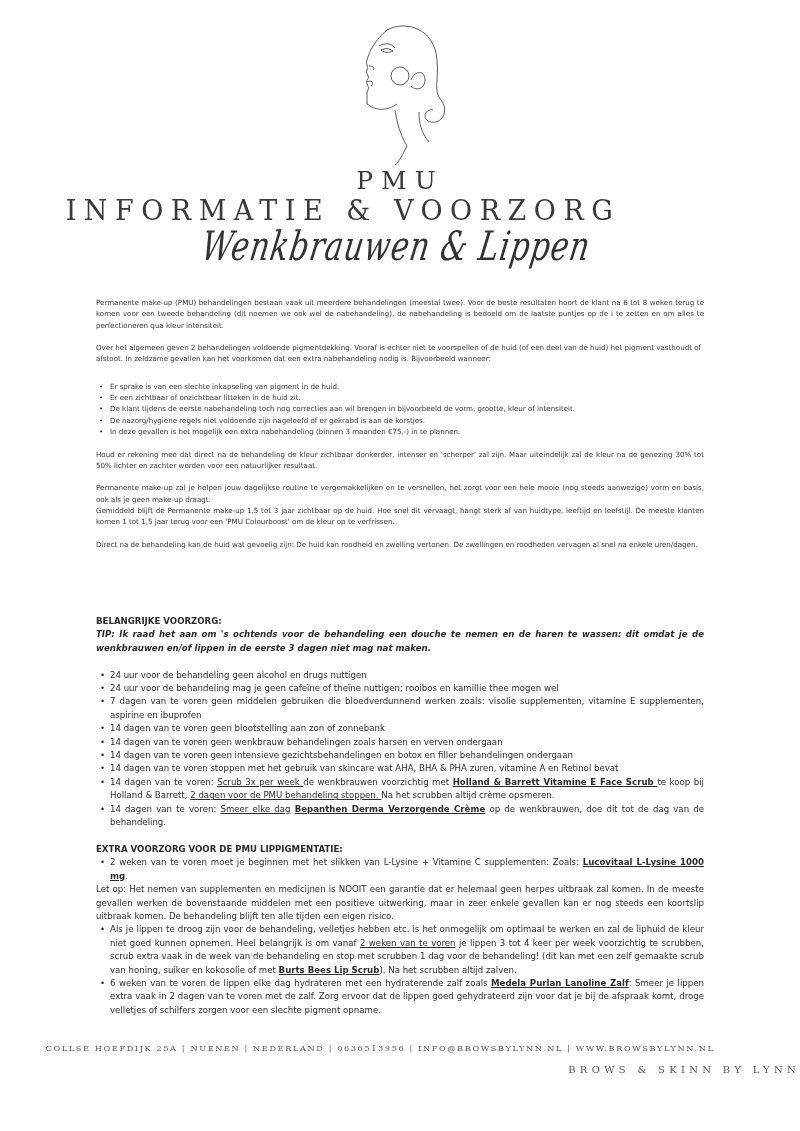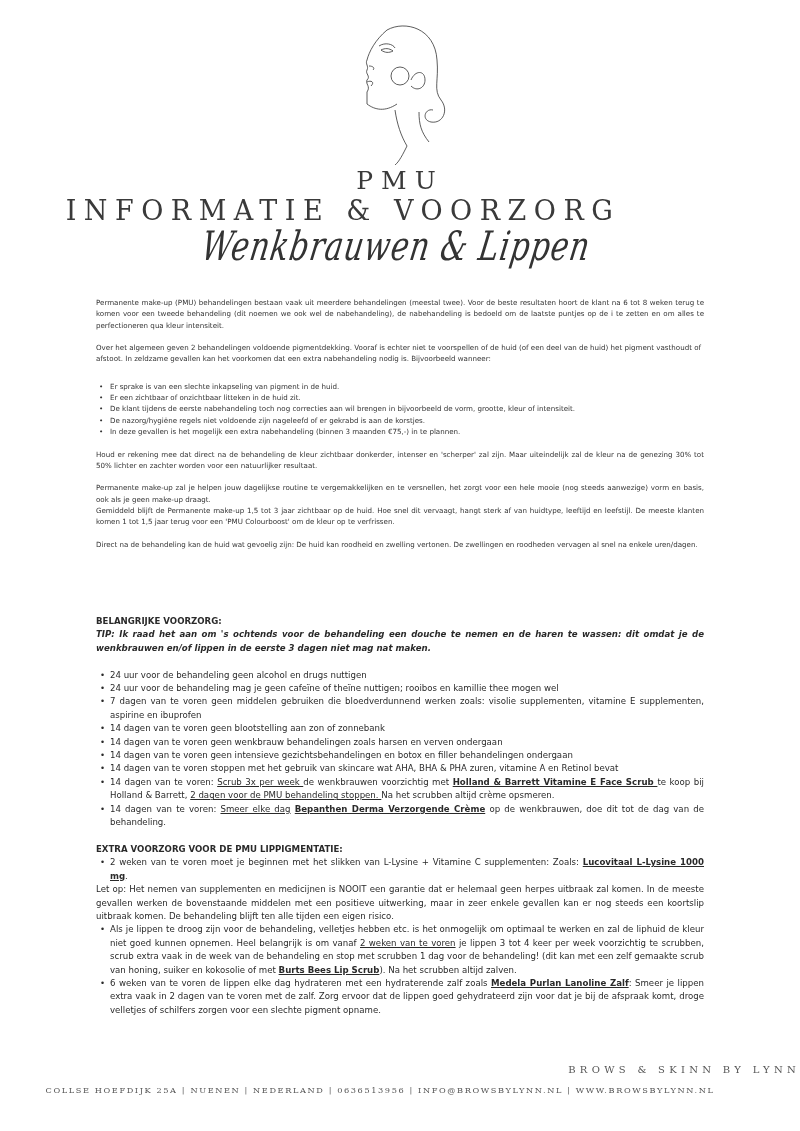--- a/index.html
+++ b/index.html
@@ -18,21 +18,21 @@
   .main .hd { font-weight:bold; margin:0; }
   .main .tip { font-weight:bold; font-style:italic; margin:0 0 13.4px 0; }
   .main ul { margin:0; padding-left:14px; list-style:none; }
   .main li { position:relative; text-align:justify; }
   .main li::before { content:"•"; position:absolute; left:-10px; }
   .main p { margin:0; text-align:justify; }
   .gap { height:13.4px; }
   .u { text-decoration:underline; }
   .bu { font-weight:bold; text-decoration:underline; }
   .footer1 { position:absolute; left:0; width:800px; top:1064px; text-align:right; font-family:"DejaVu Serif", serif; font-size:10px; letter-spacing:4.3px; color:#555; }
-  .footer2 { position:absolute; left:0; width:760px; top:1085px; text-align:center; font-family:"DejaVu Serif", serif; font-size:8.2px; letter-spacing:1.6px; color:#555; }
+  .footer2 { position:absolute; left:0; width:760px; top:1043px; text-align:center; font-family:"DejaVu Serif", serif; font-size:8.2px; letter-spacing:1.6px; color:#555; }
 </style>
 </head>
 <body>
 
 <svg class="logo" viewBox="0 0 110 145" fill="none" stroke="#333" stroke-width="0.8">
   <path d="M42 10 C 60 0, 90 8, 92 40 C 94 60, 88 70, 96 80 C 104 90, 98 104, 86 102 C 76 100, 80 88, 88 90"></path>
   <path d="M42 10 C 30 20, 24 32, 22 40 C 20 44, 24 46, 22 50 C 20 54, 26 56, 22 60 C 20 64, 26 66, 22 72 L 22 84 C 30 90, 40 92, 52 84"></path>
   <path d="M34 26 C 40 22, 48 24, 50 28"></path>
   <path d="M36 30 C 40 28, 44 28, 48 31 C 44 33, 40 33, 36 30"></path>
   <circle cx="55" cy="56" r="9"></circle>

